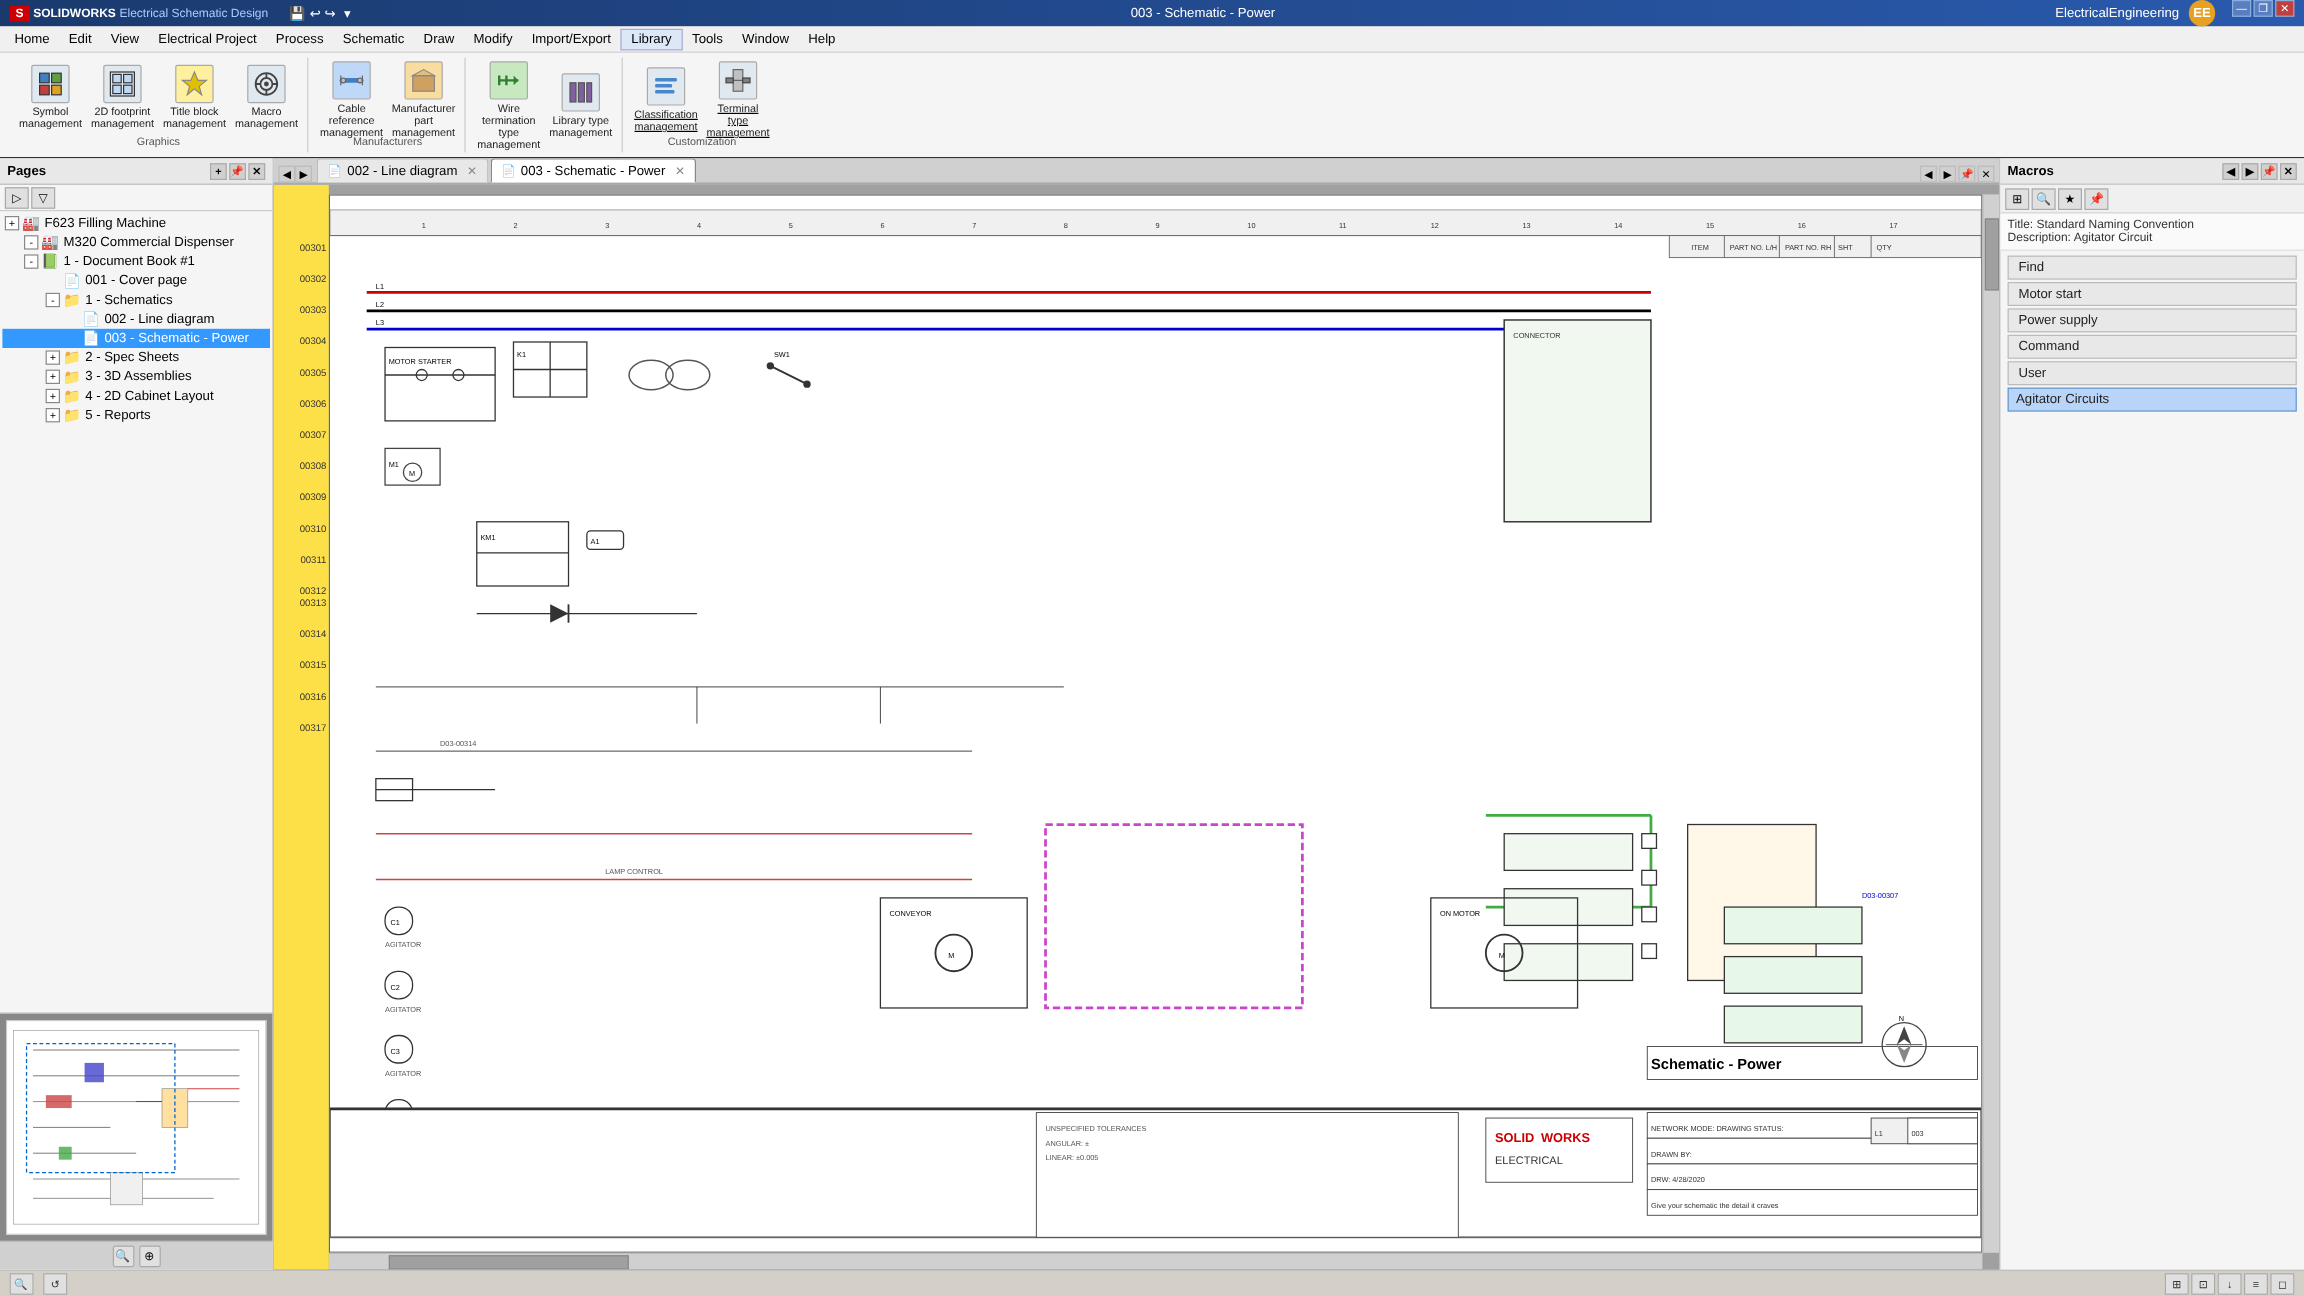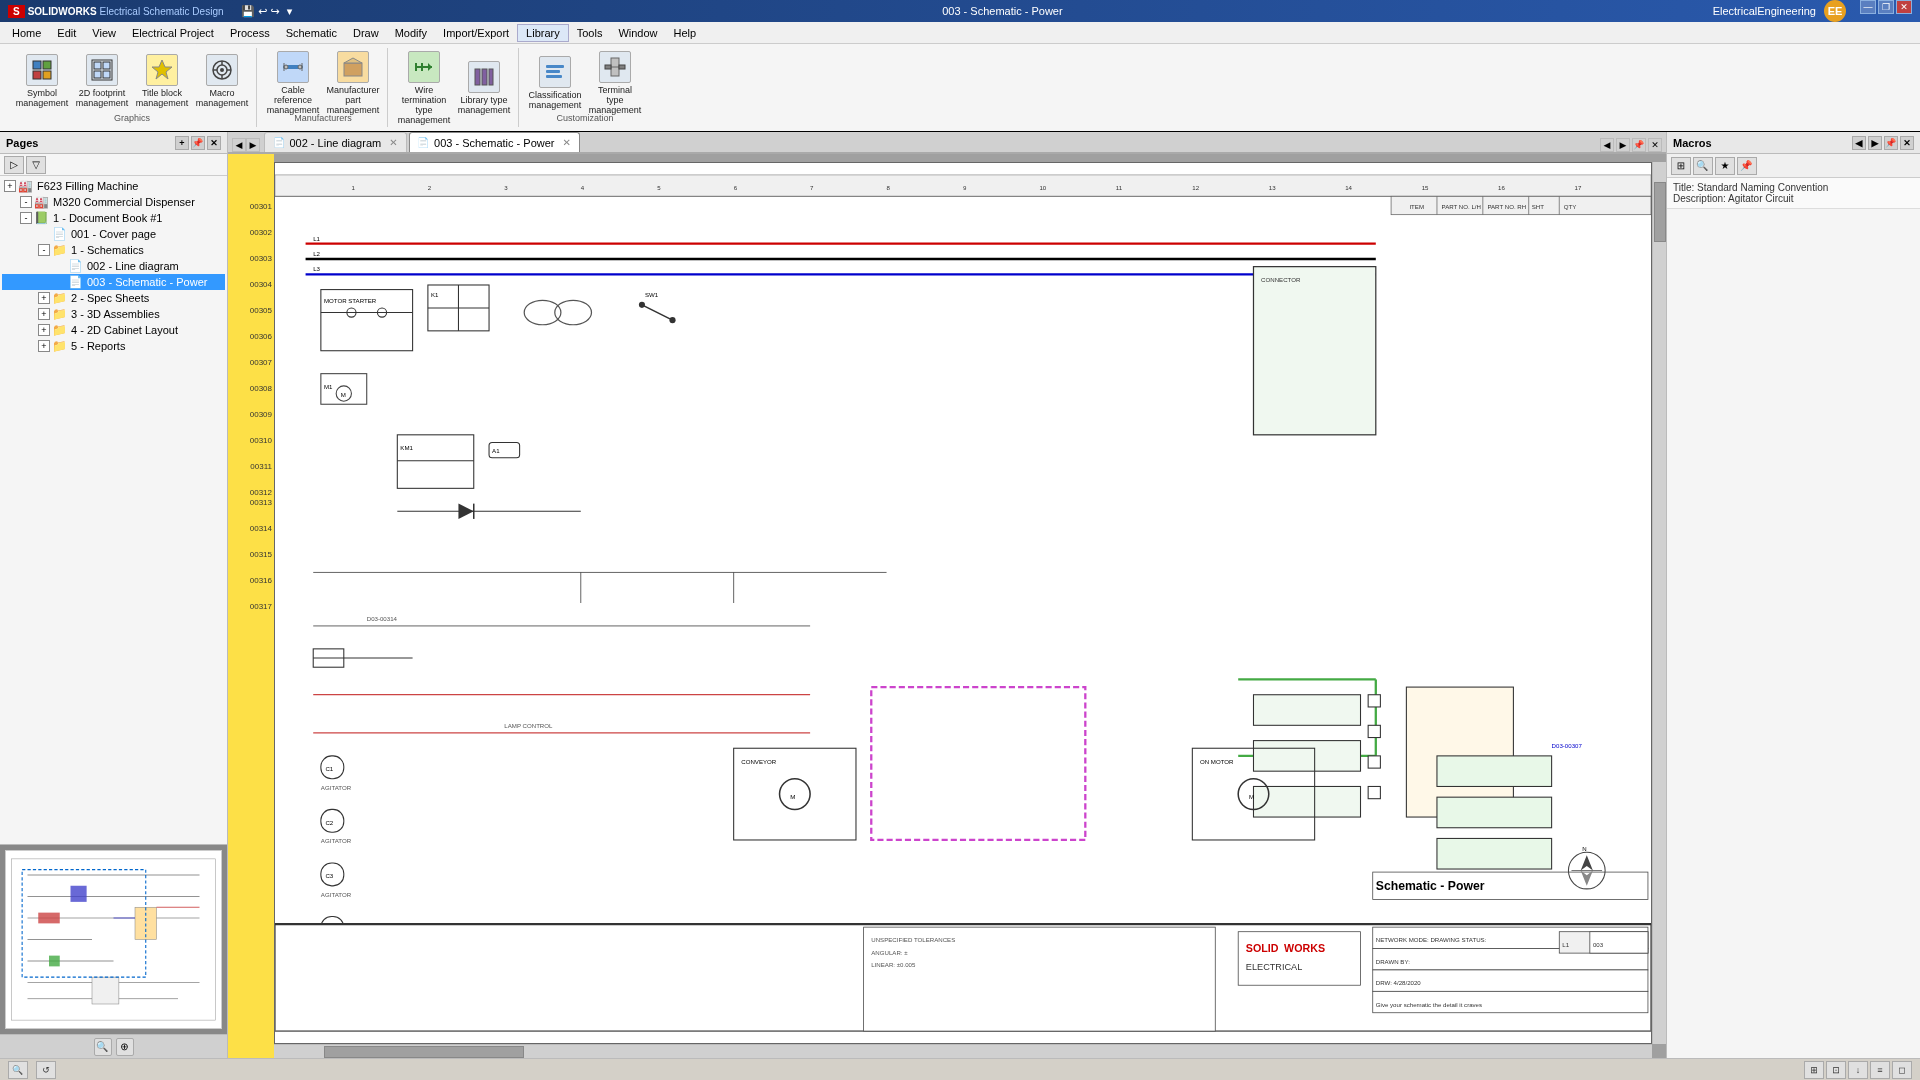--- a/index.html
+++ b/index.html
@@ -542,21 +542,21 @@
                 <rect x="10" y="4" width="5" height="16" fill="#8060a0" stroke="#555"></rect>
                 <rect x="17" y="4" width="4" height="16" fill="#8060a0" stroke="#555"></rect>
               </svg>
           </div>
           <span>Library type management</span>
         </div>
       </div>
       <div class="toolbar-group-label">&nbsp;</div>
     </div>
 
-    <div class="toolbar-group" style="border-right:none;">
+    <div class="toolbar-group" style="border-right:none;text-decoration:underline;">
       <div class="toolbar-buttons">
         <div class="toolbar-btn">
           <div class="toolbar-icon">
             <svg width="24" height="24" viewBox="0 0 24 24">
                 <rect x="3" y="5" width="18" height="3" rx="1" fill="#4888c8"></rect>
                 <rect x="3" y="10" width="14" height="3" rx="1" fill="#4888c8"></rect>
                 <rect x="3" y="15" width="16" height="3" rx="1" fill="#4888c8"></rect>
               </svg>
           </div>
           <span>Classification management</span>
@@ -967,20 +967,28 @@
     <div id="macros-toolbar">
       <div class="macro-tool-btn">⊞</div>
       <div class="macro-tool-btn">🔍</div>
       <div class="macro-tool-btn">★</div>
       <div class="macro-tool-btn">📌</div>
     </div>
     <div id="macro-info">
       <div>Title: Standard Naming Convention</div>
       <div>Description: Agitator Circuit</div>
     </div>
+    <div id="macro-actions">
+      <button class="macro-action-btn">Find</button>
+      <button class="macro-action-btn">Motor start</button>
+      <button class="macro-action-btn">Power supply</button>
+      <button class="macro-action-btn">Command</button>
+      <button class="macro-action-btn">User</button>
+      <button class="macro-action-btn macro-list-item selected">Agitator Circuits</button>
+    </div>
     <div style="flex:1;"></div>
   </div>
 </div>
 
 <div id="status-bar">
   <div class="status-btn">🔍</div>
   <div class="status-btn">↺</div>
   <div style="flex:1;"></div>
   <div style="display:flex;gap:2px;margin-left:auto;">
     <div class="status-btn">⊞</div>

